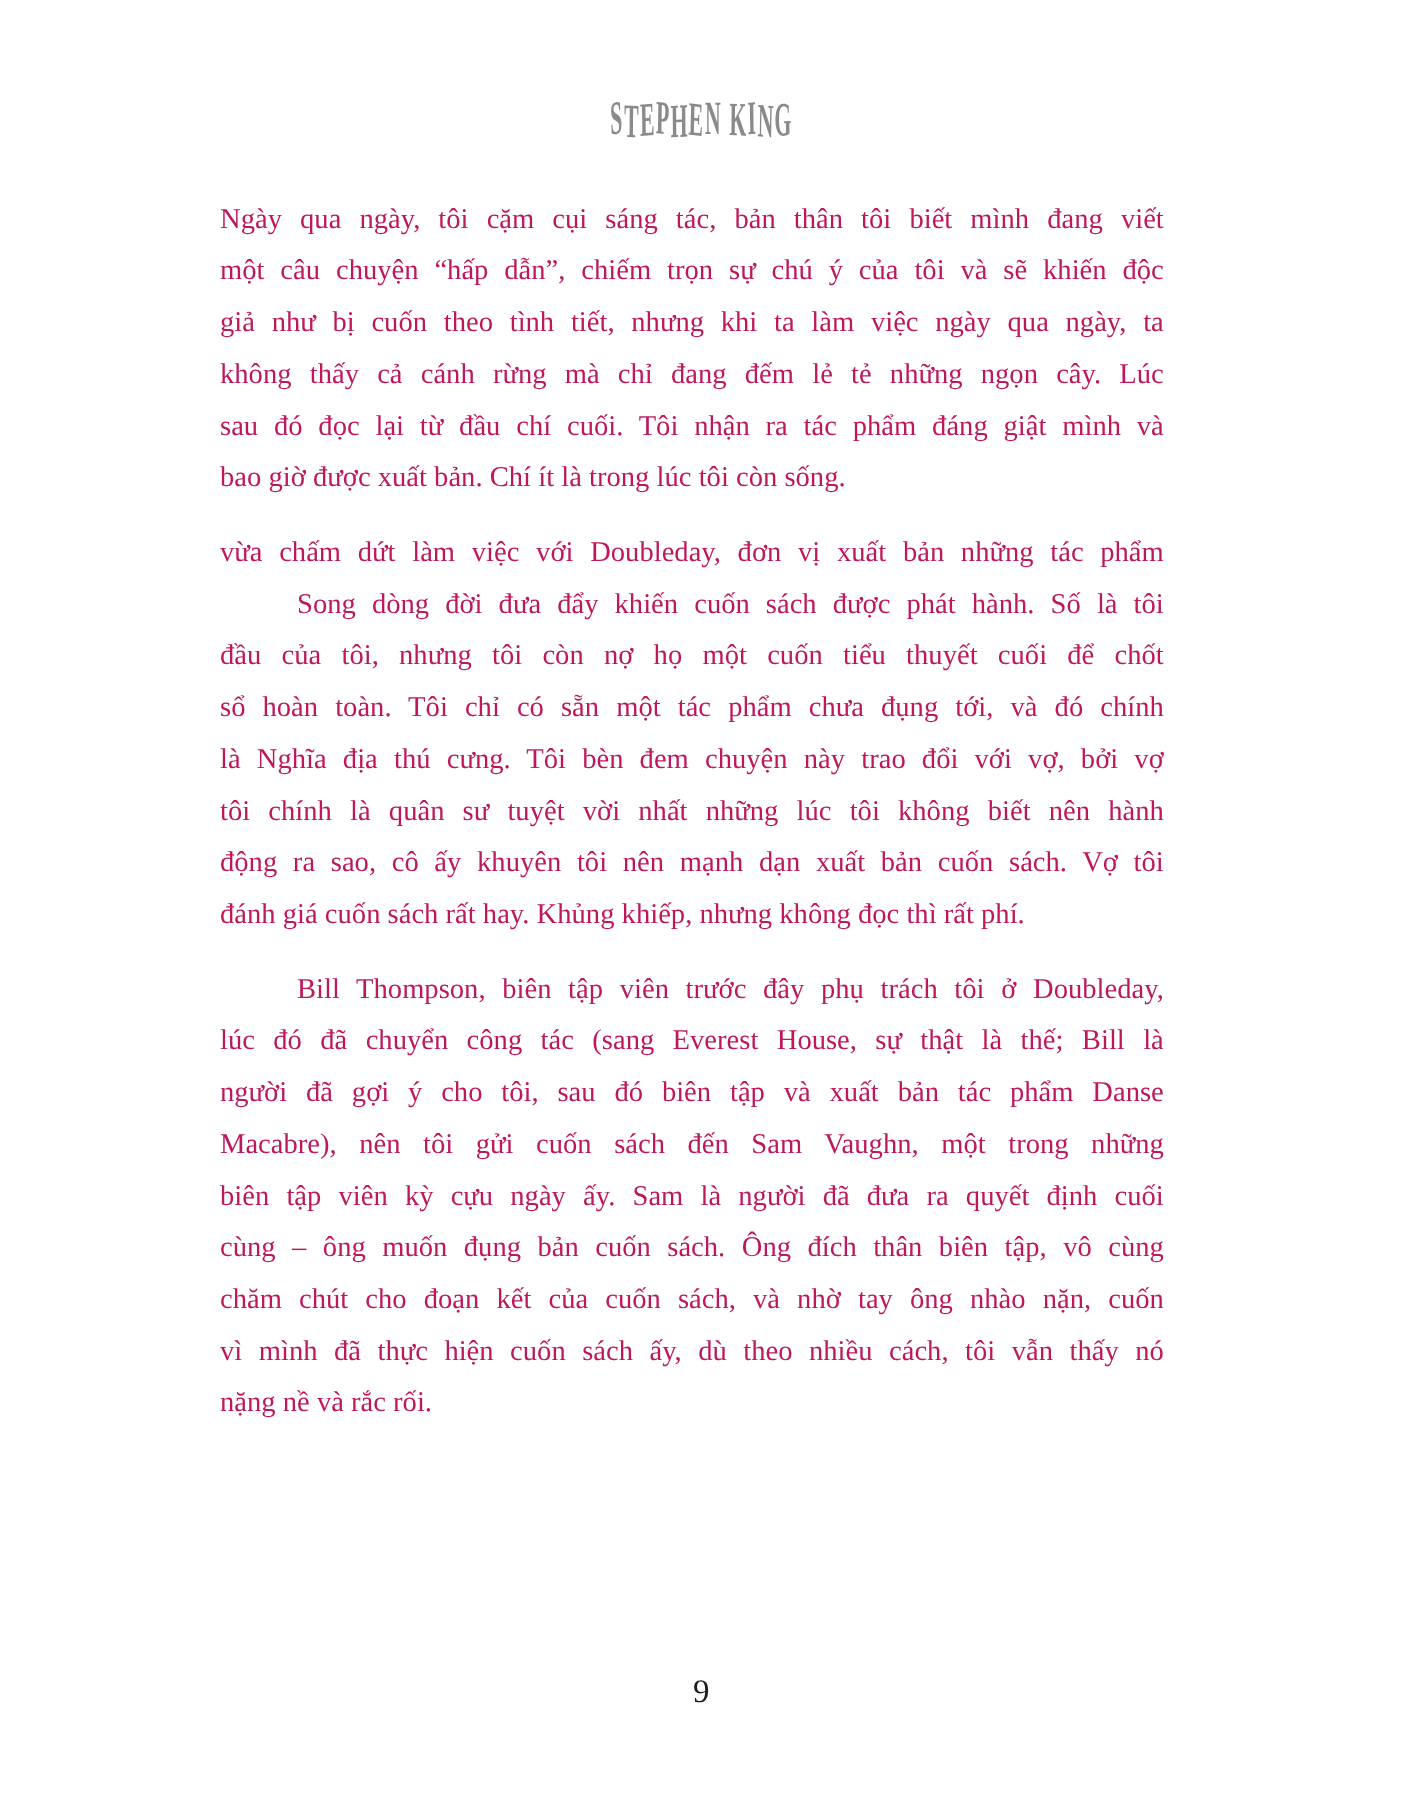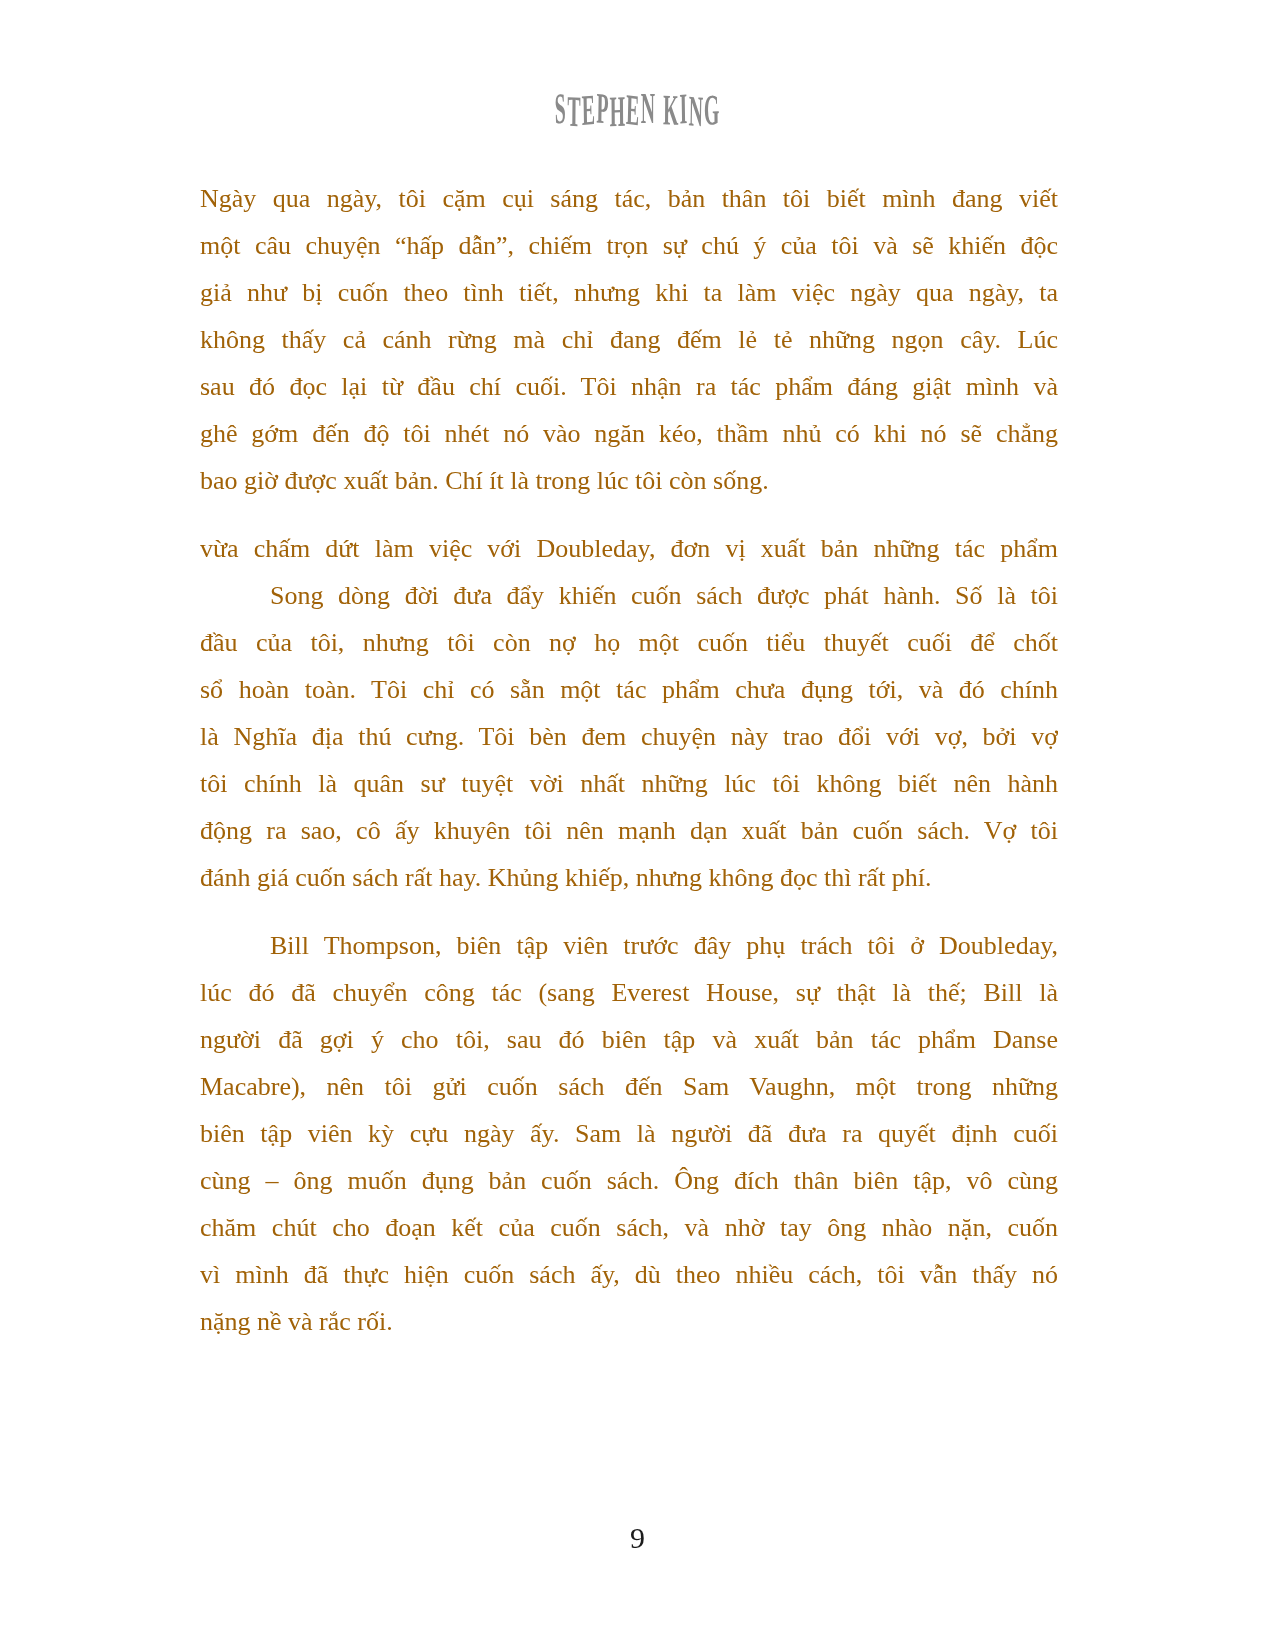--- a/index.html
+++ b/index.html
@@ -26,21 +26,21 @@
     transform-origin: 50% 50%;
     white-space: pre;
   }
   .hl { display: inline-block; }
   .body-text {
     position: absolute;
     left: 200px; top: 175px;
     width: 858px;
     font-size: 26px;
     line-height: 47px;
-    color: #a16207;
+    color: #be185d;
   }
   .para { margin: 0 0 21px 0; }
   .para:last-child { margin-bottom: 0; }
   .line {
     height: 47px;
     overflow: hidden;
     text-align: justify;
     text-align-last: justify;
   }
   .line.last { text-align-last: left; }
@@ -62,21 +62,20 @@
   <span class="running-head-inner"><span class="hl" style="transform: rotate(-3deg) translateY(-1px);">S</span><span class="hl" style="transform: rotate(1deg) translateY(1px);">T</span><span class="hl" style="transform: rotate(-2deg) translateY(0px);">E</span><span class="hl" style="transform: rotate(2deg) translateY(-1px);">P</span><span class="hl" style="transform: rotate(-1deg) translateY(1px);">H</span><span class="hl" style="transform: rotate(3deg) translateY(0px);">E</span><span class="hl" style="transform: rotate(0deg) translateY(-1px);">N</span><span class="hl" style="transform: rotate(-3deg) translateY(1px);"> </span><span class="hl" style="transform: rotate(1deg) translateY(0px);">K</span><span class="hl" style="transform: rotate(-2deg) translateY(-1px);">I</span><span class="hl" style="transform: rotate(2deg) translateY(1px);">N</span><span class="hl" style="transform: rotate(-1deg) translateY(0px);">G</span></span>
 </div>
 
 <div class="body-text">
     <div class="para">
       <div class="line"><span>Ngày qua ngày, tôi cặm cụi sáng tác, bản thân tôi biết mình đang viết</span></div>
       <div class="line"><span>một câu chuyện “hấp dẫn”, chiếm trọn sự chú ý của tôi và sẽ khiến độc</span></div>
       <div class="line"><span>giả như bị cuốn theo tình tiết, nhưng khi ta làm việc ngày qua ngày, ta</span></div>
       <div class="line"><span>không thấy cả cánh rừng mà chỉ đang đếm lẻ tẻ những ngọn cây. Lúc</span></div>
       <div class="line"><span>sau đó đọc lại từ đầu chí cuối. Tôi nhận ra tác phẩm đáng giật mình và</span></div>
-      <div class="line"><span>ghê gớm đến độ tôi nhét nó vào ngăn kéo, thầm nhủ có khi nó sẽ chẳng</span></div>
       <div class="line last"><span>bao giờ được xuất bản. Chí ít là trong lúc tôi còn sống.</span></div>
     </div>
     <div class="para">
       <div class="line"><span>vừa chấm dứt làm việc với Doubleday, đơn vị xuất bản những tác phẩm</span></div>
       <div class="line indent"><span>Song dòng đời đưa đẩy khiến cuốn sách được phát hành. Số là tôi</span></div>
       <div class="line"><span>đầu của tôi, nhưng tôi còn nợ họ một cuốn tiểu thuyết cuối để chốt</span></div>
       <div class="line"><span>sổ hoàn toàn. Tôi chỉ có sẵn một tác phẩm chưa đụng tới, và đó chính</span></div>
       <div class="line"><span>là </span><span class="italic">Nghĩa địa thú cưng</span><span>. Tôi bèn đem chuyện này trao đổi với vợ, bởi vợ</span></div>
       <div class="line"><span>tôi chính là quân sư tuyệt vời nhất những lúc tôi không biết nên hành</span></div>
       <div class="line"><span>động ra sao, cô ấy khuyên tôi nên mạnh dạn xuất bản cuốn sách. Vợ tôi</span></div>

